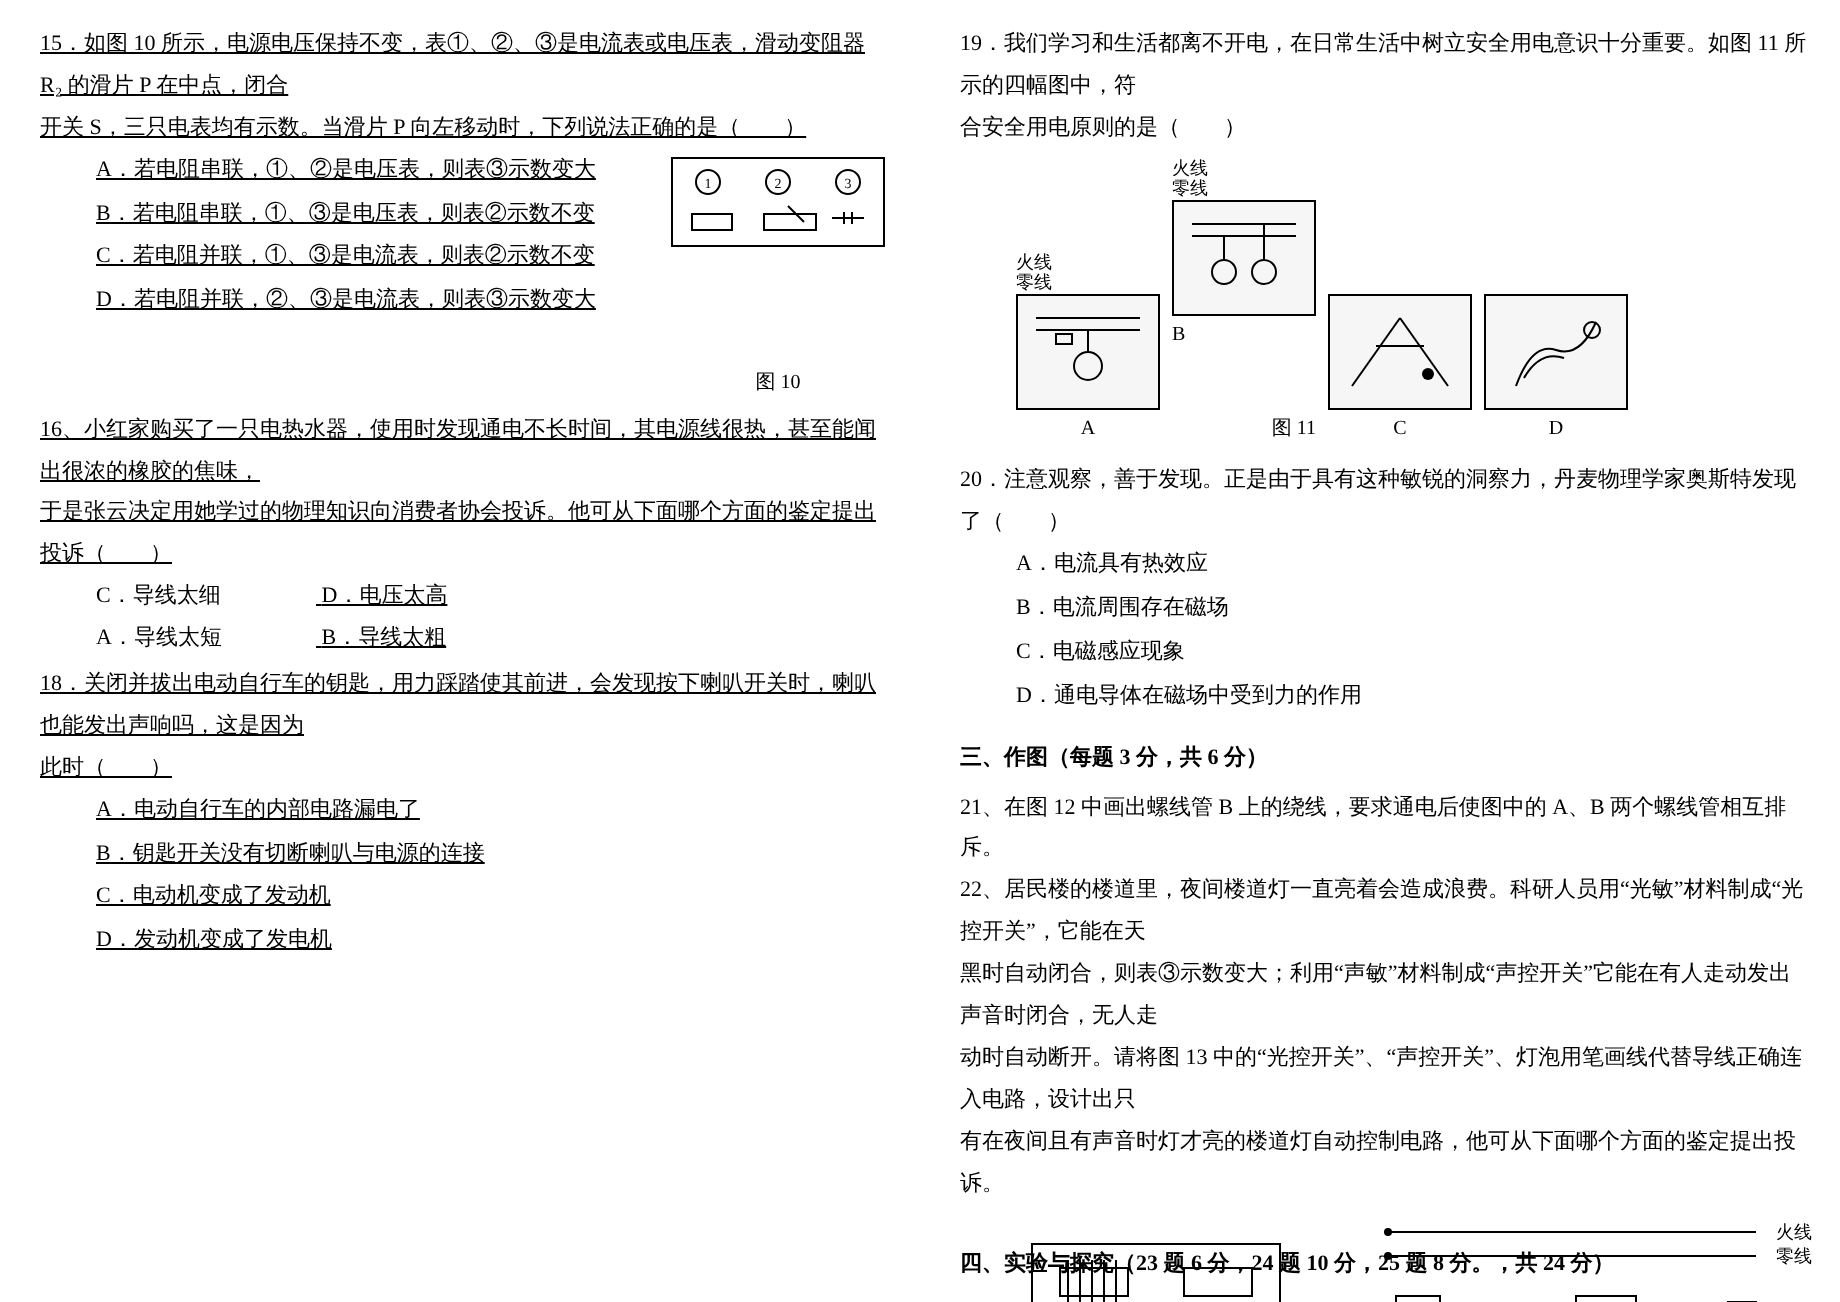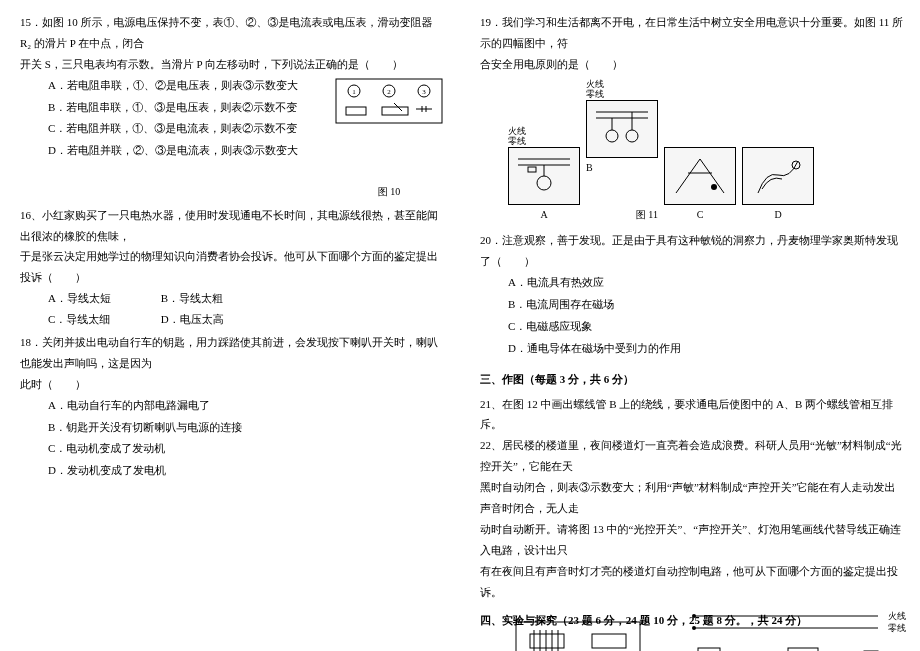--- a/index.html
+++ b/index.html
@@ -11,21 +11,21 @@
     background: #fff;
     width: 920px;
     height: 651px;
     display: flex;
   }
   .col {
     width: 50%;
     padding: 12px 16px 12px 20px;
     position: relative;
   }
-  .col-left { border-right: 0; }
+  .col-left { border-right: 0; text-decoration: underline; }
   .q { margin-bottom: 2px; }
   .indent { padding-left: 28px; }
   .opt { padding-left: 28px; margin-bottom: 1px; }
   .section-title { font-weight: bold; margin-top: 10px; margin-bottom: 4px; font-family: Liberation Serif, serif; }
   .fig-right {
     float: right;
     margin: 2px 0 2px 8px;
     text-align: center;
     font-size: 10px;
   }
@@ -47,21 +47,21 @@
   }
   .circuit-row {
     display: flex;
     gap: 40px;
     padding-left: 28px;
     margin-top: 6px;
     align-items: flex-start;
   }
   .footer-note {
     position: absolute;
-    bottom: 20px;
+    bottom: 8px;
     left: 20px;
     font-weight: bold;
     font-size: 11px;
   }
   .wire-labels { font-size: 9px; }
 </style>
 </head>
 <body>
 
 <div class="col col-left">
@@ -91,26 +91,26 @@
     <div class="opt">B．若电阻串联，①、③是电压表，则表②示数不变</div>
     <div class="opt">C．若电阻并联，①、③是电流表，则表②示数不变</div>
     <div class="opt">D．若电阻并联，②、③是电流表，则表③示数变大</div>
     <div style="clear:both"></div>
   </div>
 
   <div class="q">
     <div>16、小红家购买了一只电热水器，使用时发现通电不长时间，其电源线很热，甚至能闻出很浓的橡胶的焦味，</div>
     <div>于是张云决定用她学过的物理知识向消费者协会投诉。他可从下面哪个方面的鉴定提出投诉（　　）</div>
     <div class="indent">
+      <span style="display:inline-block;width:110px">C．导线太细</span>
+      <span>D．电压太高</span>
+    </div>
+    <div class="indent">
       <span style="display:inline-block;width:110px">A．导线太短</span>
       <span>B．导线太粗</span>
-    </div>
-    <div class="indent">
-      <span style="display:inline-block;width:110px">C．导线太细</span>
-      <span>D．电压太高</span>
     </div>
   </div>
 
 
   <div class="q">
     <div>18．关闭并拔出电动自行车的钥匙，用力踩踏使其前进，会发现按下喇叭开关时，喇叭也能发出声响吗，这是因为</div>
     <div>此时（　　）</div>
     <div class="opt">A．电动自行车的内部电路漏电了</div>
     <div class="opt">B．钥匙开关没有切断喇叭与电源的连接</div>
     <div class="opt">C．电动机变成了发动机</div>

